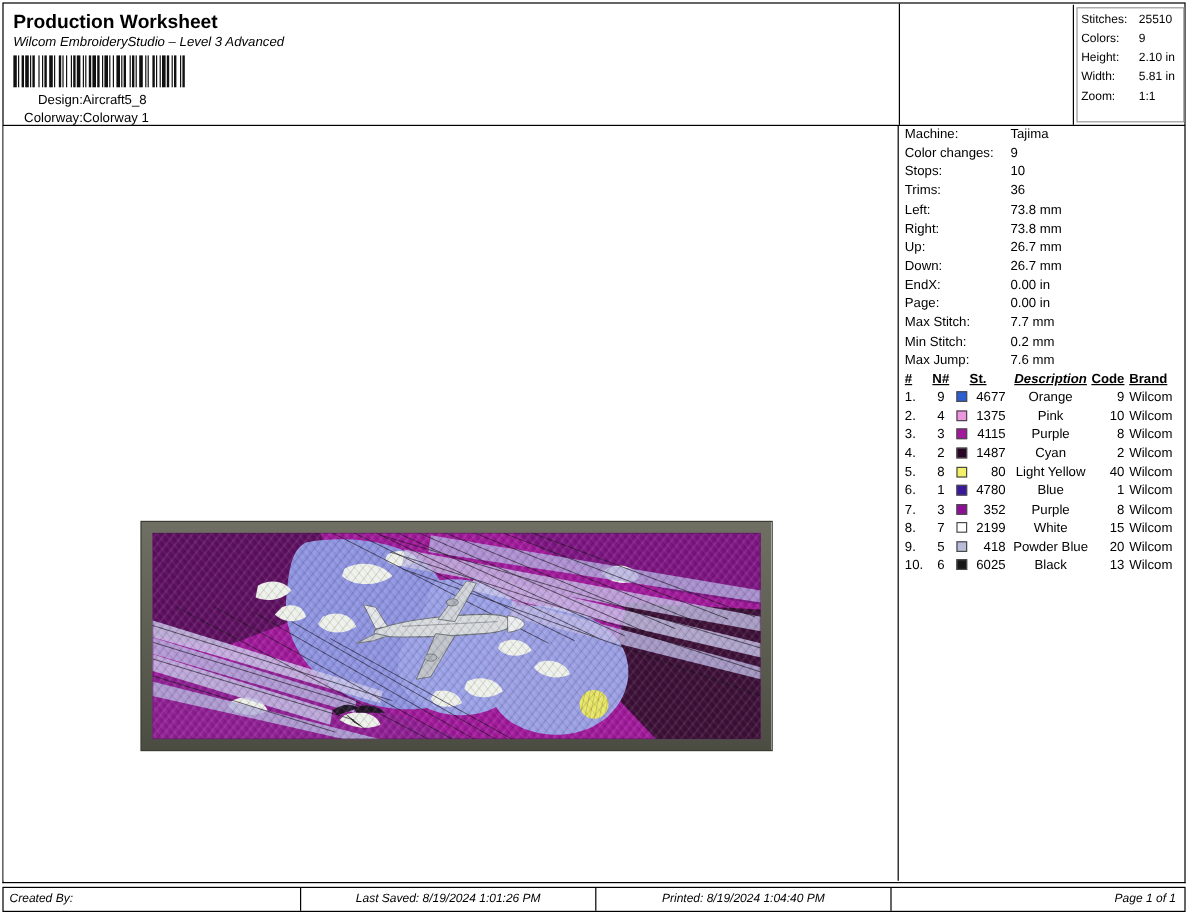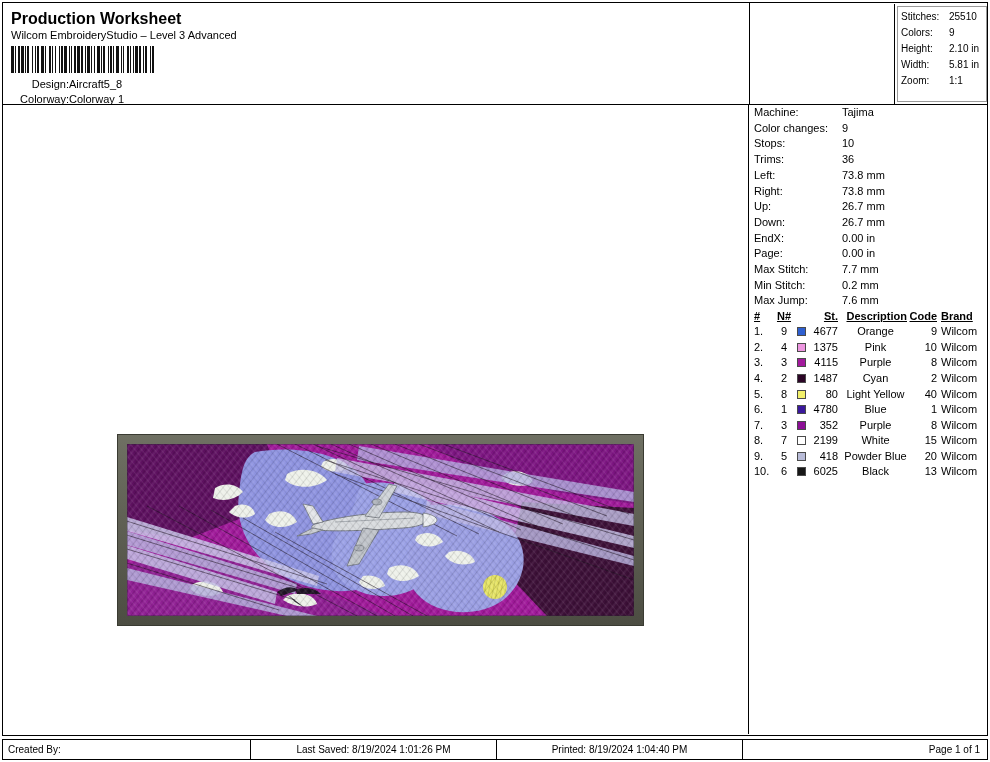--- a/index.html
+++ b/index.html
@@ -41,20 +41,21 @@
     font-size: 16px;
     font-weight: bold;
     letter-spacing: 0px;
     line-height: 19px;
     margin: 2px 0 1px 0;
   }
   .ws-sub {
     font-size: 11px;
     line-height: 13px;
     margin-bottom: 4px;
+    font-style: italic;
   }
   .barcode {
     width: 164px; height: 27px;
     margin: 1px 0 4px 0;
     position: relative;
     overflow: hidden;
     background: #fff;
   }
   .barcode i {
     position: absolute;
@@ -168,22 +169,22 @@
     white-space: nowrap;
     font-size: 11px;
   }
   .c-num  { width: 20px; text-align: left; }
   .c-n    { width: 20px; text-align: center; }
   .c-sw   { width: 14px; text-align: center; }
   .c-st   { width: 34px; text-align: right; padding-right: 4px !important; }
   .c-desc { text-align: center; padding-left: 2px !important; }
   .c-code { width: 34px; text-align: right; padding-right: 4px !important; }
   .c-brand{ width: 46px; text-align: left; }
-  th.c-desc { text-align: right; padding-left: 2px !important; }
-  th.c-st { text-align: right; padding-right: 4px !important; }
+  th.c-desc { text-align: center; padding-left: 2px !important; font-style: italic; }
+  th.c-st { text-align: left; padding-right: 4px !important; }
   th.c-code { text-align: right; padding-right: 4px !important; }
 
   .swatch {
     display: inline-block;
     width: 9px; height: 9px;
     border: 1px solid #4a4a4a;
     vertical-align: -1px;
   }
 
   
@@ -209,20 +210,21 @@
 
   
   .footer {
     position: absolute;
     left: 2px; top: 739px;
     width: 986px; height: 21px;
     border: 1px solid #000;
     display: flex;
     align-items: center;
     font-size: 10px;
+    font-style: italic;
   }
   .footer .cell {
     height: 100%;
     display: flex;
     align-items: center;
     padding: 0 5px;
     border-right: 1px solid #000;
     white-space: nowrap;
   }
   .footer .cell:last-child { border-right: none; }

